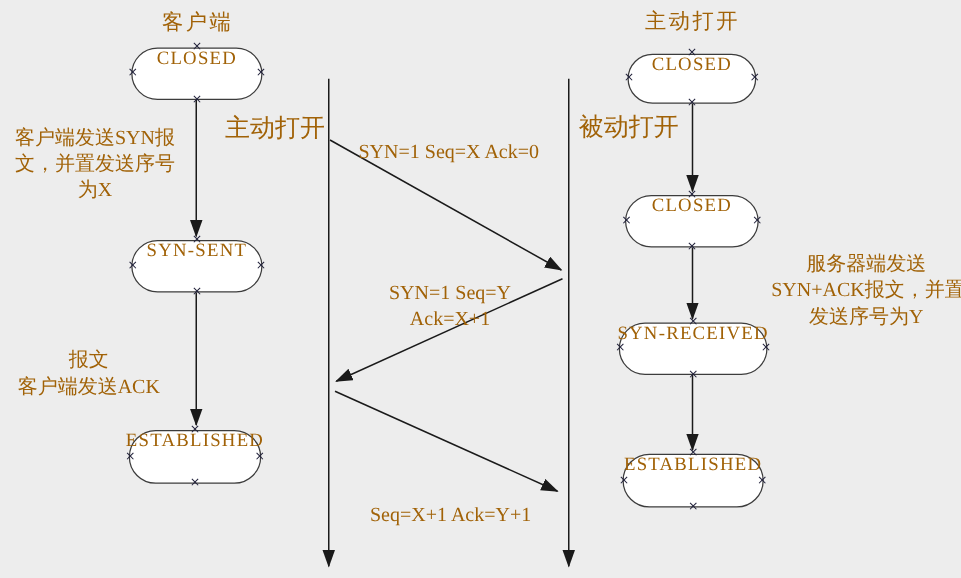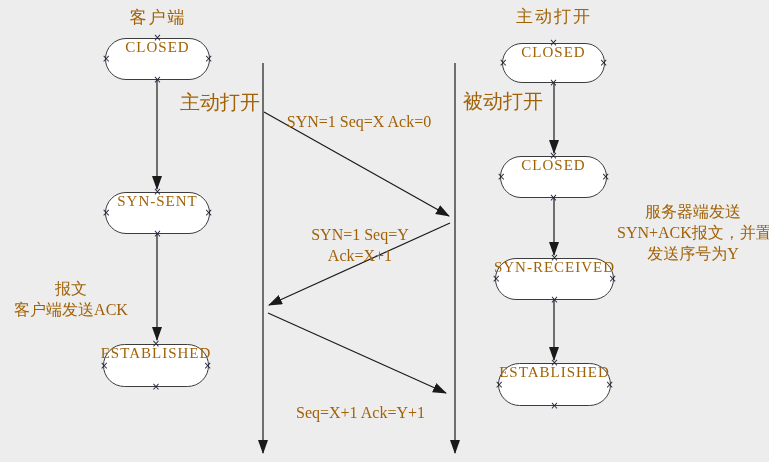--- a/index.html
+++ b/index.html
@@ -140,20 +140,25 @@
     <span class="state-label">SYN-RECEIVED</span>
   </div>
   <div class="state" style="left:498px;top:363px;width:113px;height:43px;">
     <span class="anchor a-t"></span>
     <span class="anchor a-b"></span>
     <span class="anchor a-l"></span>
     <span class="anchor a-r"></span>
     <span class="state-label">ESTABLISHED</span>
   </div>
 
+  <div class="abs note center" style="left:2px;top:100px;width:148px;">
+    <div>客户端发送SYN报</div>
+    <div>文，并置发送序号</div>
+    <div>为X</div>
+  </div>
   <div class="abs note center" style="left:6px;top:278px;width:130px;">
     <div>报文</div>
     <div>客户端发送ACK</div>
   </div>
 
   <div class="abs note center" style="left:617px;top:201px;width:152px;">
     <div>服务器端发送</div>
     <div>SYN+ACK报文，并置</div>
     <div>发送序号为Y</div>
   </div>

